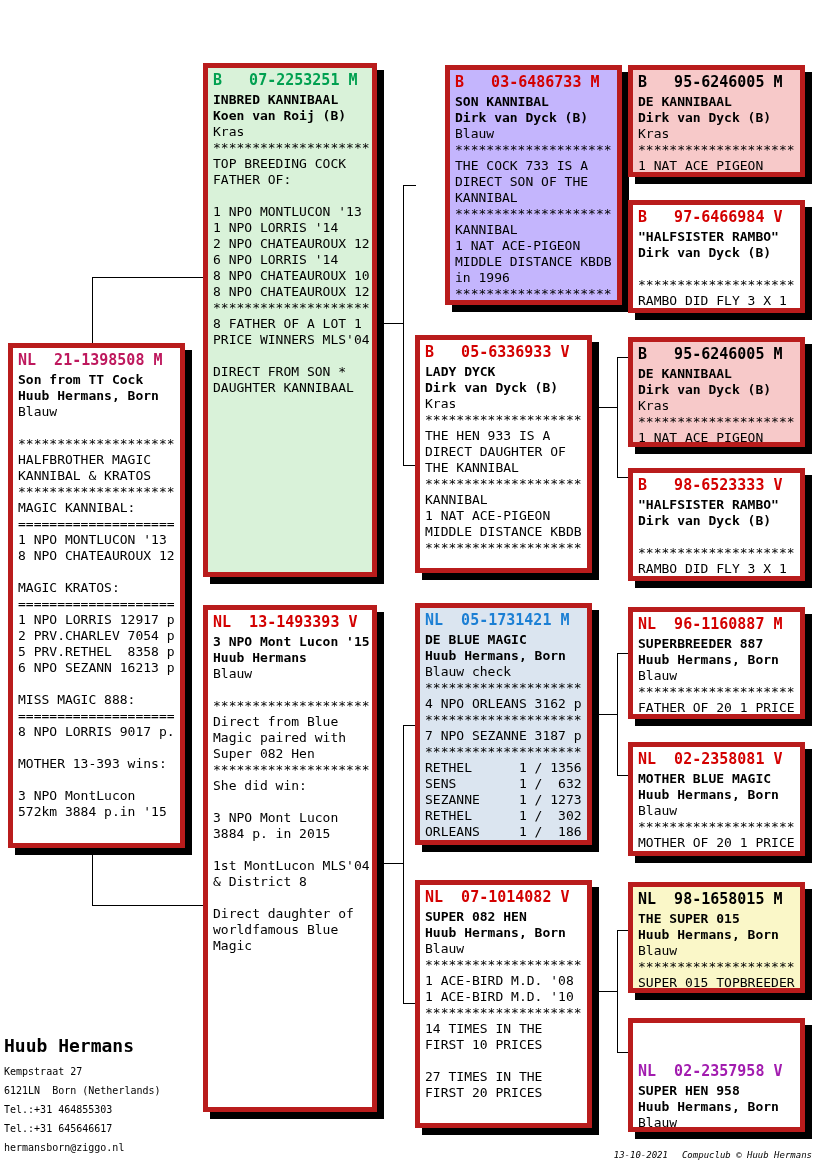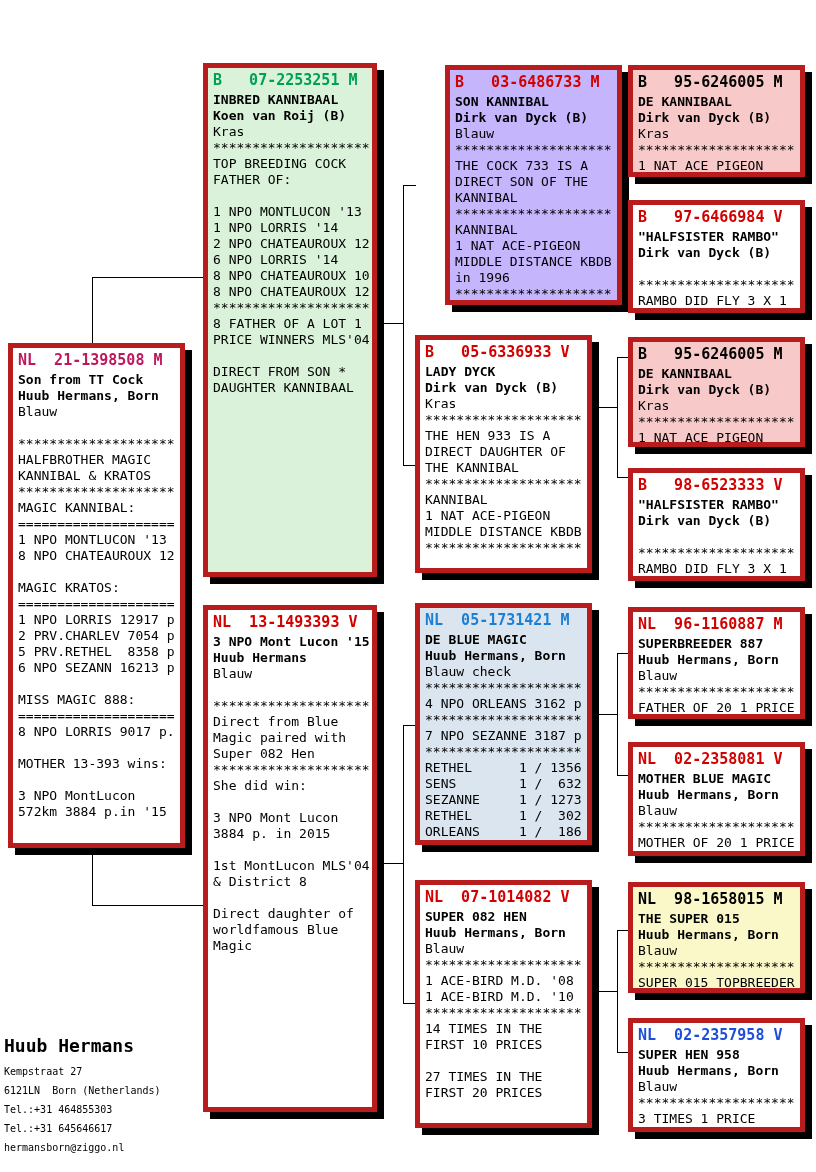--- a/index.html
+++ b/index.html
@@ -243,29 +243,32 @@
       </div>
       <div class="pbox" style="left: 628px; top: 882px; width: 177px; height: 111px; background: rgb(250, 247, 200);">
         <div class="ring" style="color: rgb(0, 0, 0);">NL  98-1658015 M</div>
         <div class="bline bold">THE SUPER 015</div>
         <div class="bline bold">Huub Hermans, Born</div>
         <div class="bline">Blauw</div>
         <div class="bline">********************</div>
         <div class="bline">SUPER 015 TOPBREEDER</div>
       </div>
       <div class="pbox" style="left: 628px; top: 1018px; width: 177px; height: 114px; background: rgb(255, 255, 255);">
-        <div class="ring" style="color: #1d4ed8;">NL  02-2357958 V</div>
+        <div class="ring" style="color: #a21caf; margin-top: 36px;">NL  02-2357958 V</div>
         <div class="bline bold">SUPER HEN 958</div>
         <div class="bline bold">Huub Hermans, Born</div>
         <div class="bline">Blauw</div>
         <div class="bline">********************</div>
         <div class="bline">3 TIMES 1 PRICE</div>
       </div>
     </div>
   <div class="owner">
     <div class="owner-name">Huub Hermans</div>
     <div class="addr">Kempstraat 27</div>
     <div class="addr">6121LN  Born (Netherlands)</div>
     <div class="addr">Tel.:+31 464855303</div>
     <div class="addr">Tel.:+31 645646617</div>
     <div class="addr">hermansborn@ziggo.nl</div>
   </div>
+  <div class="footer">
+    <span>13-10-2021</span><span class="credit">Compuclub © Huub Hermans</span>
+  </div>
 </div>
 
 </body></html>

